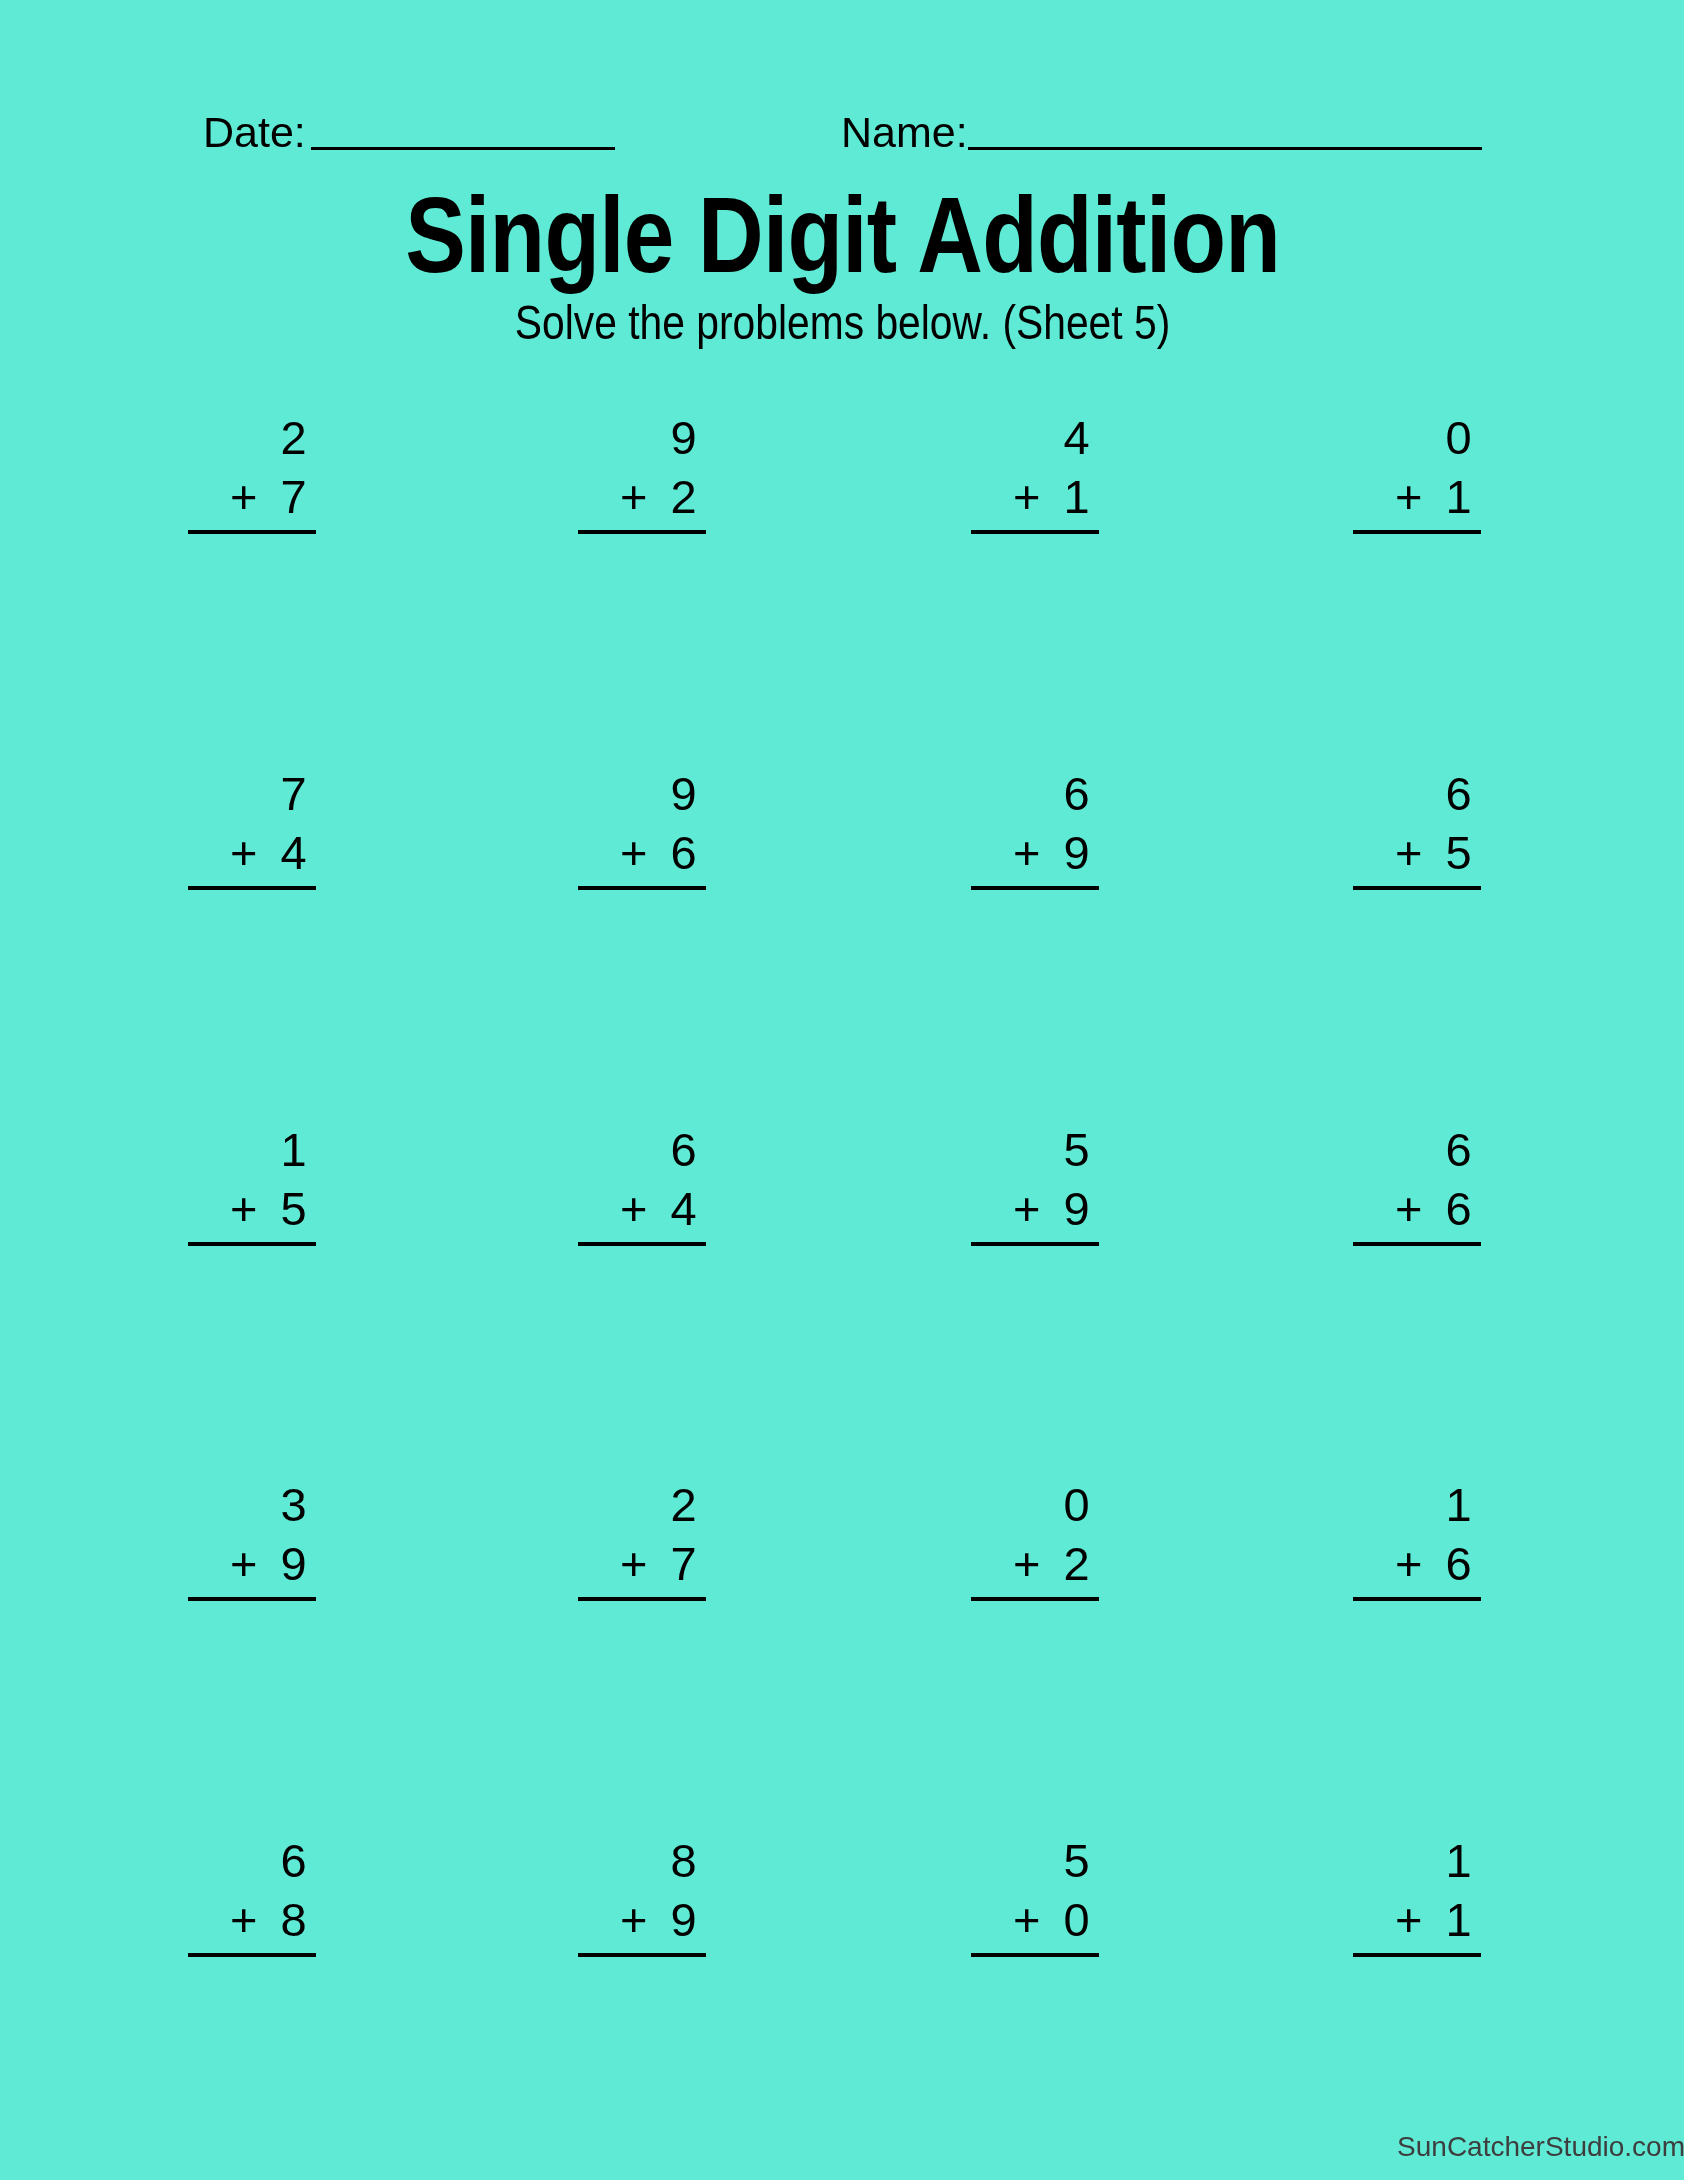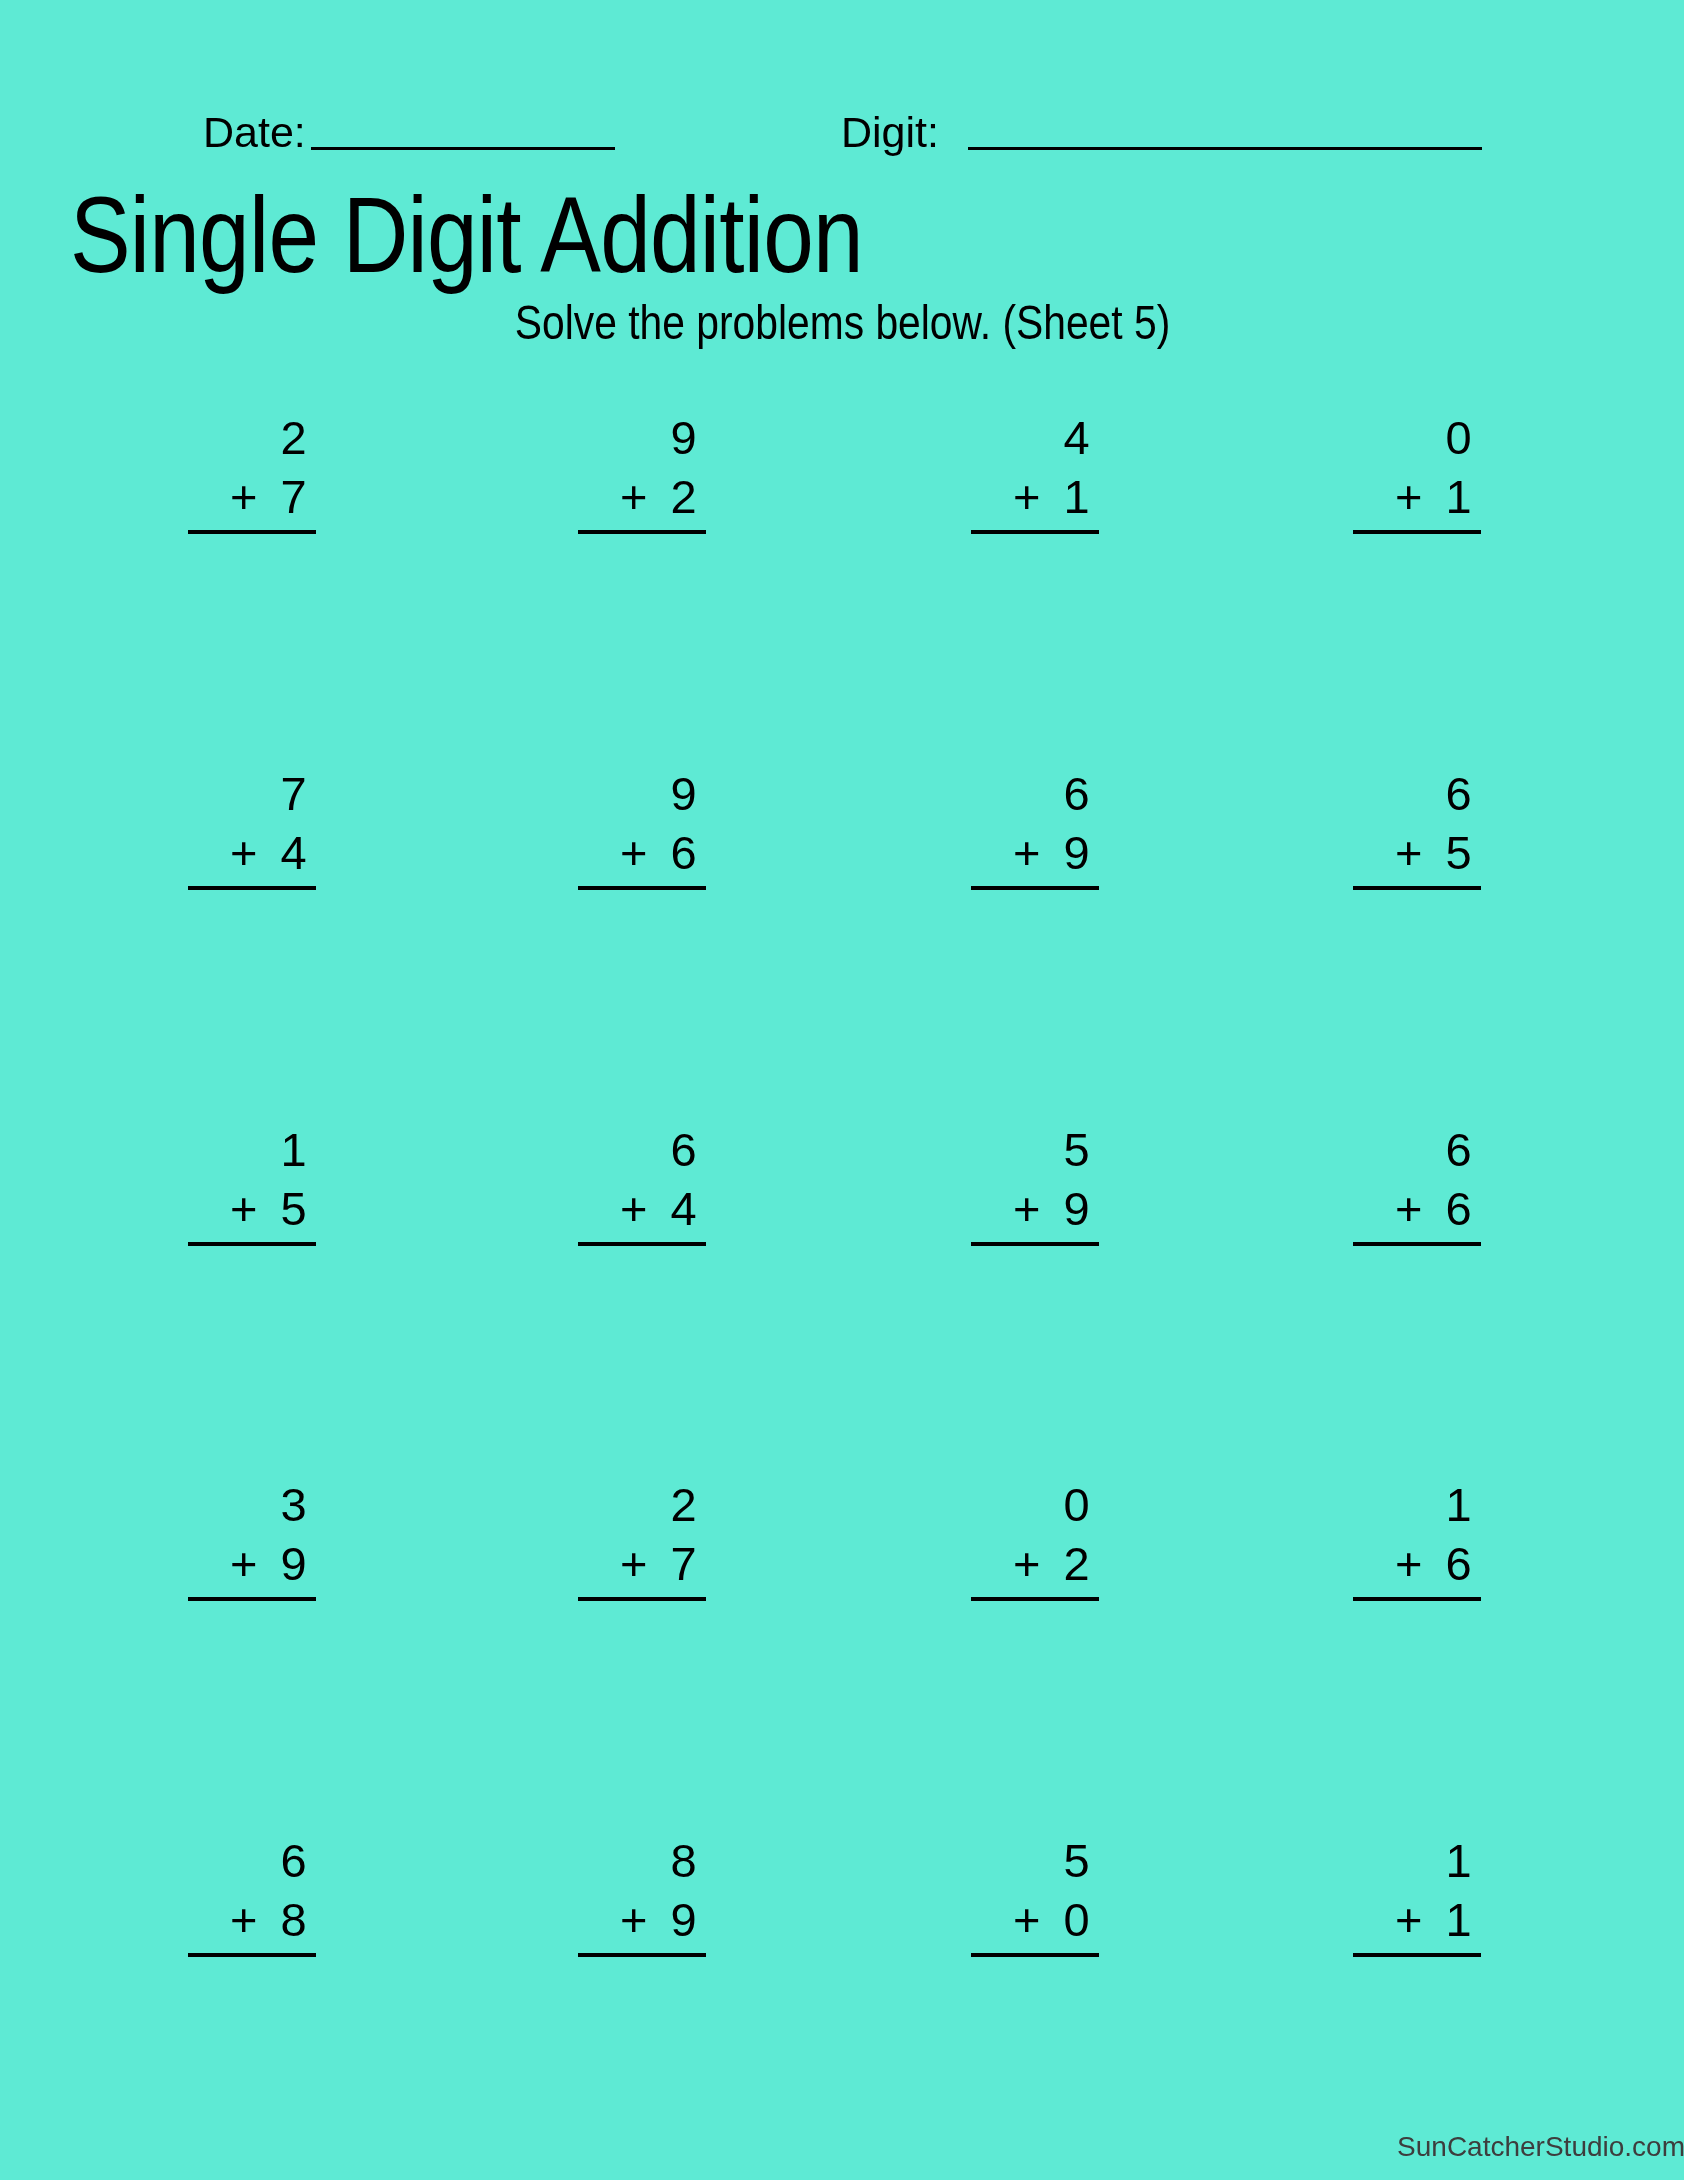--- a/index.html
+++ b/index.html
@@ -33,23 +33,24 @@
     background: #000000;
   }
   .date-rule { left: 311px; top: 147px; width: 304px; }
   .name-rule { left: 968px; top: 147px; width: 514px; }
 
   
   .title {
     position: absolute;
     left: 0; right: 0;
     top: 182px;
+    text-align: center;
     font-size: 107px;
     line-height: 107px;
-    font-weight: normal;
+    font-weight: bold;
     white-space: nowrap;
   }
   .title > span {
     display: inline-block;
     transform: scaleX(0.85);
     transform-origin: center;
     letter-spacing: -0.9px;
   }
   .subtitle {
     position: absolute;
@@ -116,21 +117,21 @@
   }
 </style>
 </head>
 <body>
 
 <div class="page" style="background: #5eead4; color: rgb(0, 0, 0);">
 
   <div class="field-label date-label">Date:</div>
   <div class="field-rule date-rule"></div>
 
-  <div class="field-label name-label">Digit:</div>
+  <div class="field-label name-label">Name:</div>
   <div class="field-rule name-rule"></div>
 
   <div class="title">
     <span>Single Digit Addition</span>
   </div>
   <div class="subtitle">
     <span>Solve the problems below. (Sheet 5)</span>
   </div>
 
   <div id="problems">

